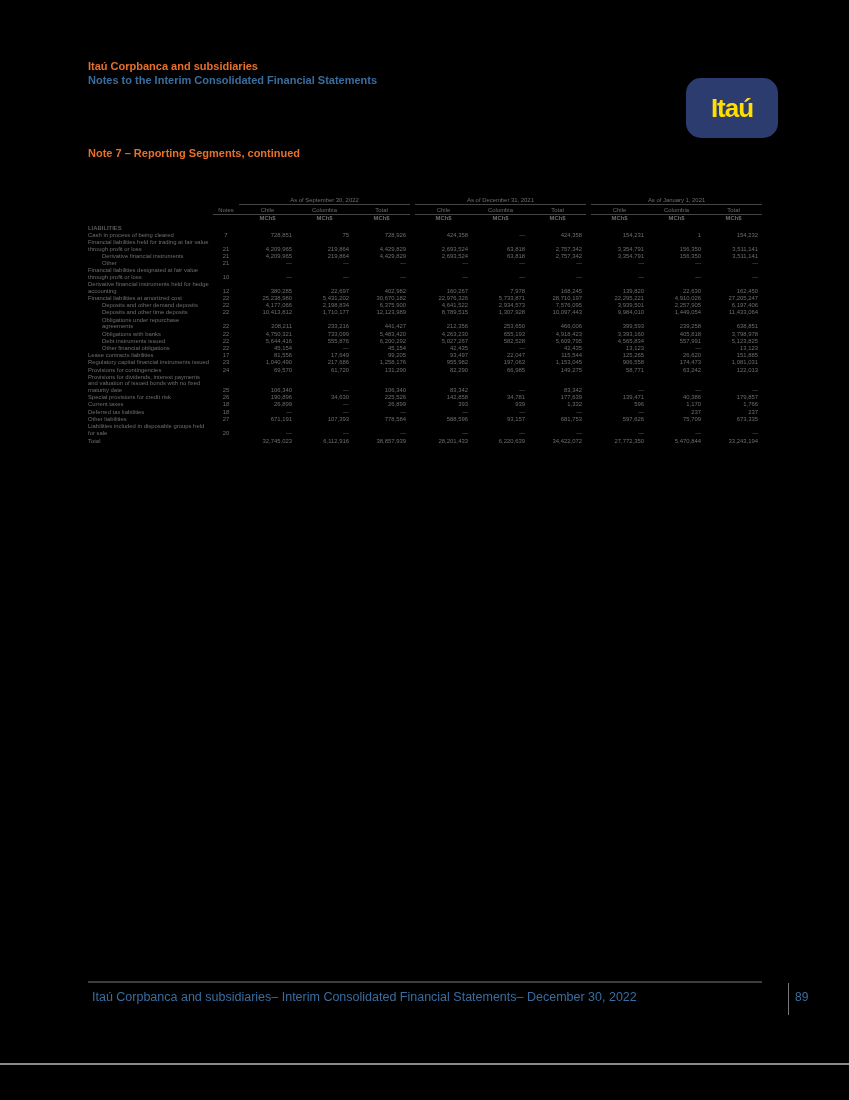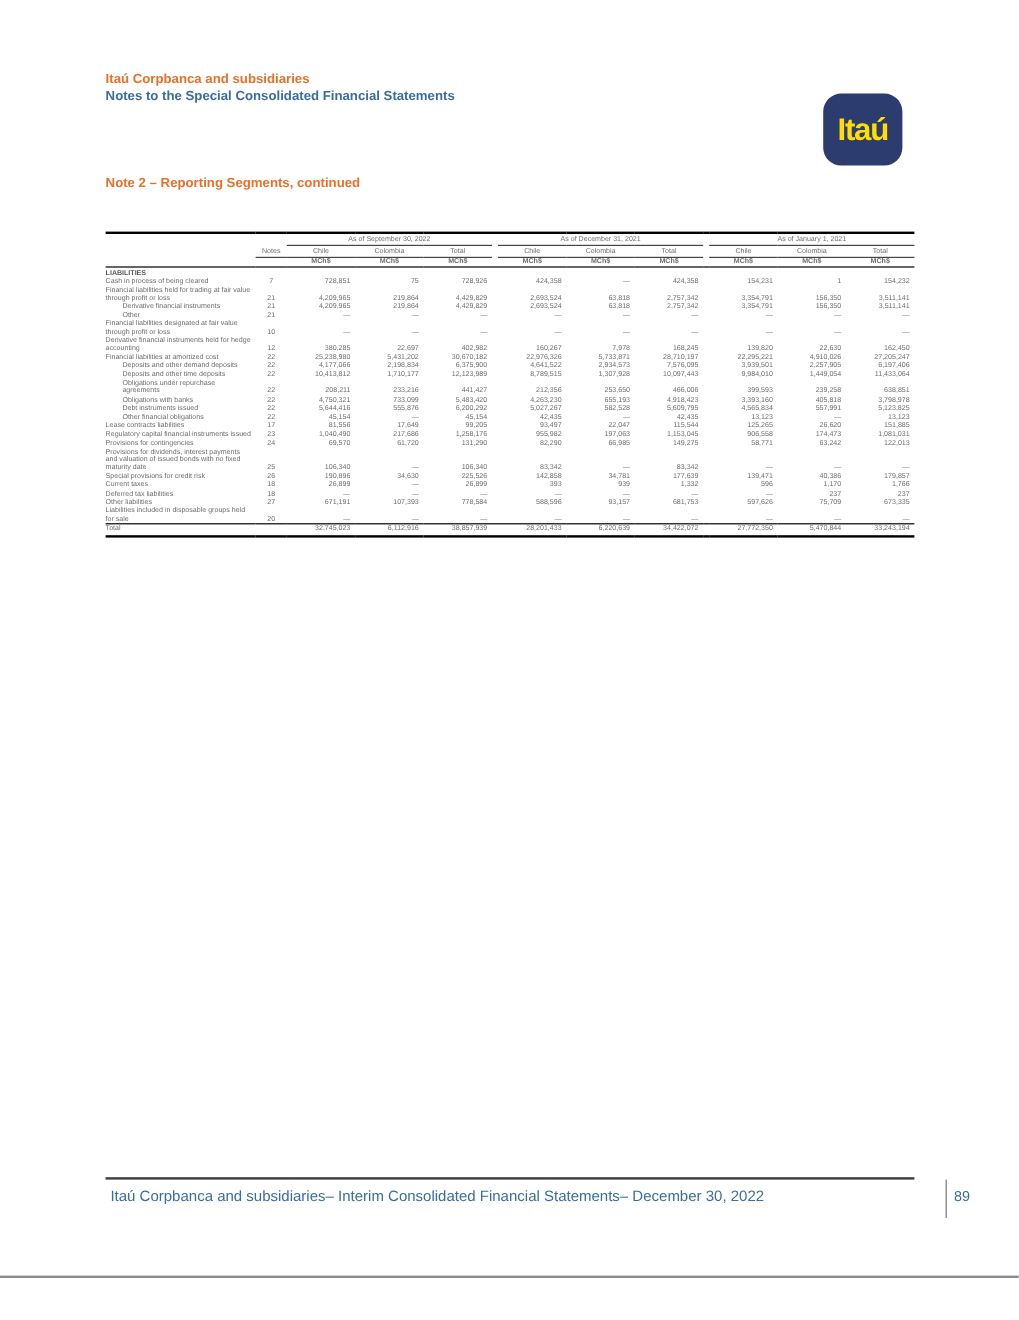--- a/index.html
+++ b/index.html
@@ -1,27 +1,27 @@
 <!DOCTYPE html>
 <html style="--orange: #E8702A; --blue: #3A6D9F; --navy: #2D3C6E; --yellow: #FFDE00; --table-text: #6E6E6E; --txt: #6E6E6E;"><head>
 <meta charset="utf-8">
 <style>
   :root{
     --orange:#E8702A; --blue:#3A6D9F; --navy:#2D3C6E; --yellow:#FFDE00;
     --txt:#6E6E6E; --line:#444;
   }
   *{margin:0;padding:0;box-sizing:border-box;}
   body{background:#e9e9e9;font-family:"Liberation Sans",sans-serif;}
-  .page{position:relative;width:849px;height:1100px;background:#ffffff;margin:0 auto;overflow:hidden;}
+  .page{position:relative;width:849px;height:1100px;background:#000000;margin:0 auto;overflow:hidden;}
 
   
   .header-block{position:absolute;left:88px;top:60px;width:590px;}
   .company-line{color:var(--orange);font-weight:bold;font-size:11px;line-height:13.5px;}
   .title-line{color:var(--blue);font-weight:bold;font-size:11px;line-height:13.5px;}
-  .logo{position:absolute;left:686px;top:78px;width:66px;height:60px;background:var(--navy);
+  .logo{position:absolute;left:686px;top:78px;width:92px;height:60px;background:var(--navy);
         border-radius:15px;display:flex;align-items:center;justify-content:center;}
   .logo span{color:var(--yellow);font-weight:bold;font-size:26px;letter-spacing:-1px;}
 
   .note-title{position:absolute;left:88px;top:147px;color:var(--orange);font-weight:bold;font-size:11px;}
 
   
   .table-wrap{position:absolute;left:88px;top:193px;width:674px;}
   table{width:674px;border-collapse:collapse;table-layout:fixed;border-top:2px solid #000;}
   td,th{font-size:5.9px;line-height:1.12;color:var(--txt);font-weight:normal;
         vertical-align:bottom;padding:0;overflow:visible;}
@@ -46,28 +46,28 @@
   .page-num{position:absolute;left:795px;top:990px;color:var(--blue);font-size:12px;}
   .bottom-edge{position:absolute;left:0;top:1063px;width:849px;height:2px;background:#8a8a8a;}
 </style>
 </head>
 <body>
 
 <div class="page">
 
   <div class="header-block">
     <div class="company-line">Itaú Corpbanca and subsidiaries</div>
-    <div class="title-line">Notes to the Special Consolidated Financial Statements</div>
+    <div class="title-line">Notes to the Interim Consolidated Financial Statements</div>
   </div>
 
   <div class="logo">
     <span>Itaú</span>
   </div>
 
-  <div class="note-title">Note 2 – Reporting Segments, continued</div>
+  <div class="note-title">Note 7 – Reporting Segments, continued</div>
 
   <div class="table-wrap">
     <table id="fin-table">
         <colgroup>
           <col class="c-lbl">
           <col class="c-notes">
           <col class="c-val">
           <col class="c-val">
           <col class="c-val">
           <col class="c-gap">

